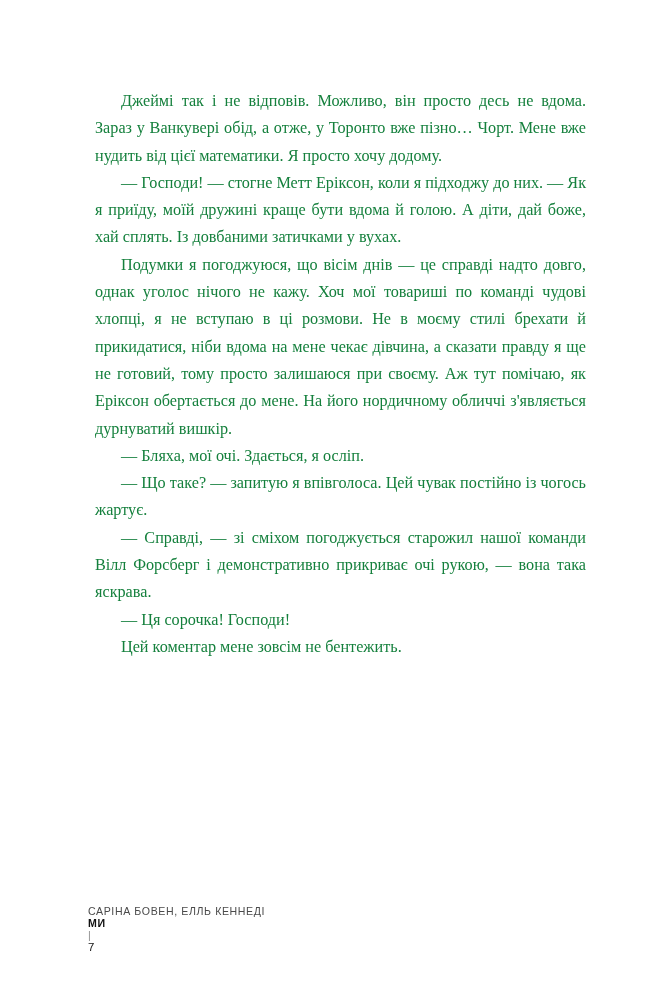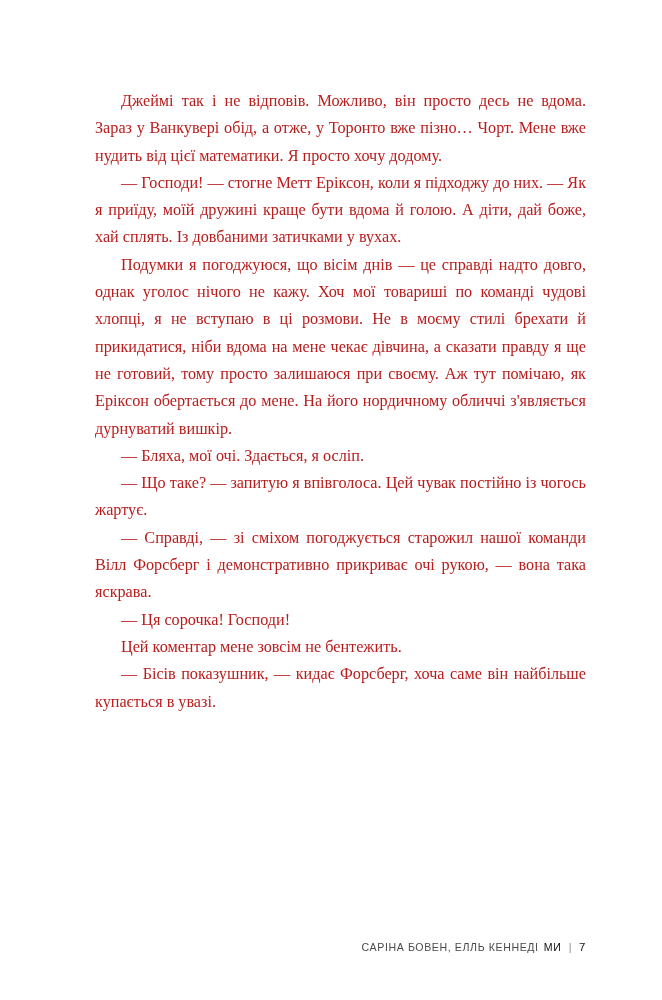--- a/index.html
+++ b/index.html
@@ -20,48 +20,48 @@
     height: 1000px;
     box-sizing: border-box;
     padding: 88px 76px 0 95px;
   }
   .body-text {
     font-size: 16.2px;
     line-height: 27.3px;
     text-align: justify;
     text-justify: inter-word;
     hyphens: manual;
-    color: #b91c1c;
+    color: #15803d;
   }
   .body-text p {
     margin: 0;
     text-indent: 26px;
   }
   .footer {
     position: absolute;
     left: 81px;
     right: 76px;
     bottom: 47px;
     display: flex;
     justify-content: flex-end;
     align-items: baseline;
     font-family: "Liberation Sans", sans-serif;
     font-size: 10.6px;
     letter-spacing: 0.6px;
     color: #4a4a4a;
+    flex-direction: column;
   }
   .footer .authors {
     text-transform: uppercase;
   }
   .footer .book-title {
-    font-weight: normal;
+    font-weight: bold;
     color: #111111;
     margin-left: 5px;
     letter-spacing: 0.8px;
-    margin-top: 48px;
   }
   .footer .sep {
     margin: 0 7px;
     color: #8b8b8b;
   }
   .footer .page-number {
     color: #111111;
     font-size: 11.4px;
   }
 </style>
@@ -72,21 +72,20 @@
 
   <div class="body-text">
     <p>Джеймі так і не відповів. Можливо, він просто десь не вдома. Зараз у Ванкувері обід, а отже, у Торонто вже пізно… Чорт. Мене вже нудить від цієї математики. Я просто хочу додому.</p>
     <p>— Господи! — стогне Метт Еріксон, коли я підходжу до них. — Як я приїду, моїй дружині краще бути вдома й голою. А діти, дай боже, хай сплять. Із довбаними затичками у вухах.</p>
     <p>Подумки я погоджуюся, що вісім днів — це справді надто довго, однак уголос нічого не кажу. Хоч мої товариші по команді чудові хлопці, я не вступаю в ці розмови. Не в моєму стилі брехати й прикидатися, ніби вдома на мене чекає дівчина, а сказати правду я ще не готовий, тому просто залишаюся при своєму. Аж тут помічаю, як Еріксон обертається до мене. На його нордичному обличчі з'являється дурнуватий вишкір.</p>
     <p>— Бляха, мої очі. Здається, я осліп.</p>
     <p>— Що таке? — запитую я впівголоса. Цей чувак постійно із чогось жартує.</p>
     <p>— Справді, — зі сміхом погоджується старожил нашої команди Вілл Форсберг і демонстративно прикриває очі рукою, — вона така яскрава.</p>
     <p>— Ця сорочка! Господи!</p>
     <p>Цей коментар мене зовсім не бентежить.</p>
-    <p>— Бісів показушник, — кидає Форсберг, хоча саме він найбільше купається в увазі.</p>
   </div>
 
   <div class="footer">
     <span class="authors">Саріна Бовен, Елль Кеннеді</span>
     <span class="book-title">МИ</span>
     <span class="sep">|</span>
     <span class="page-number">7</span>
   </div>
 
 </div>

